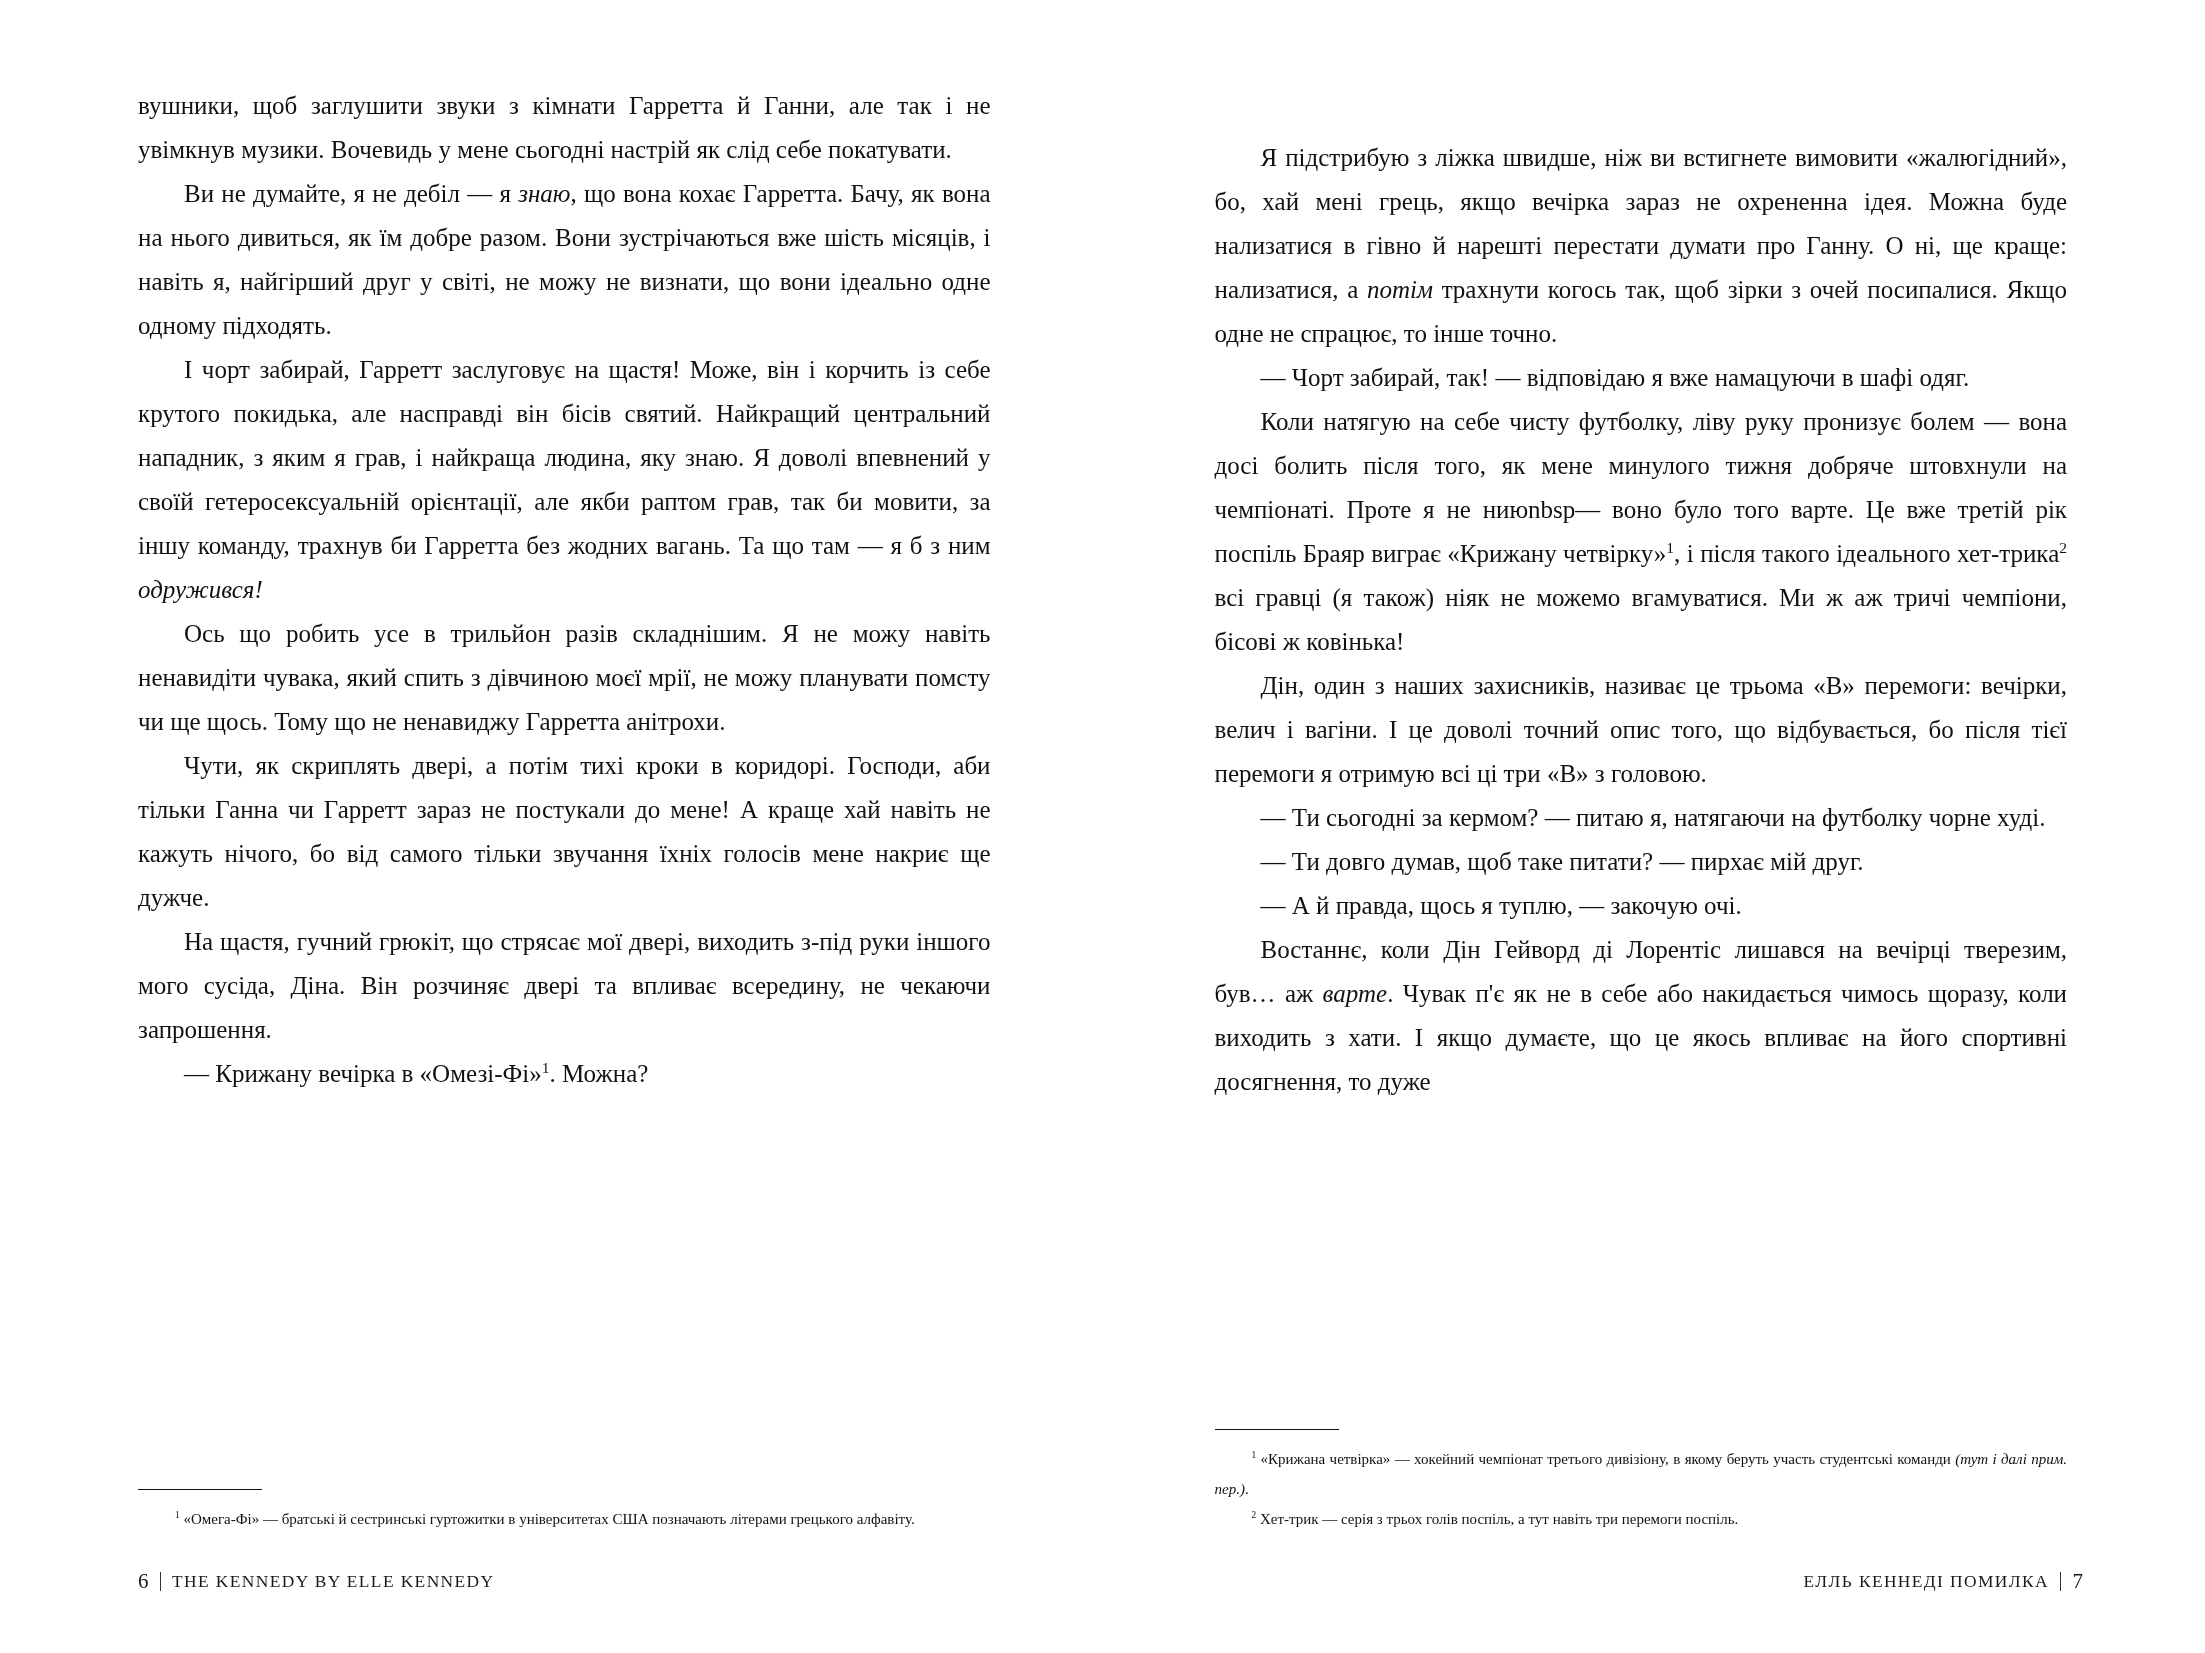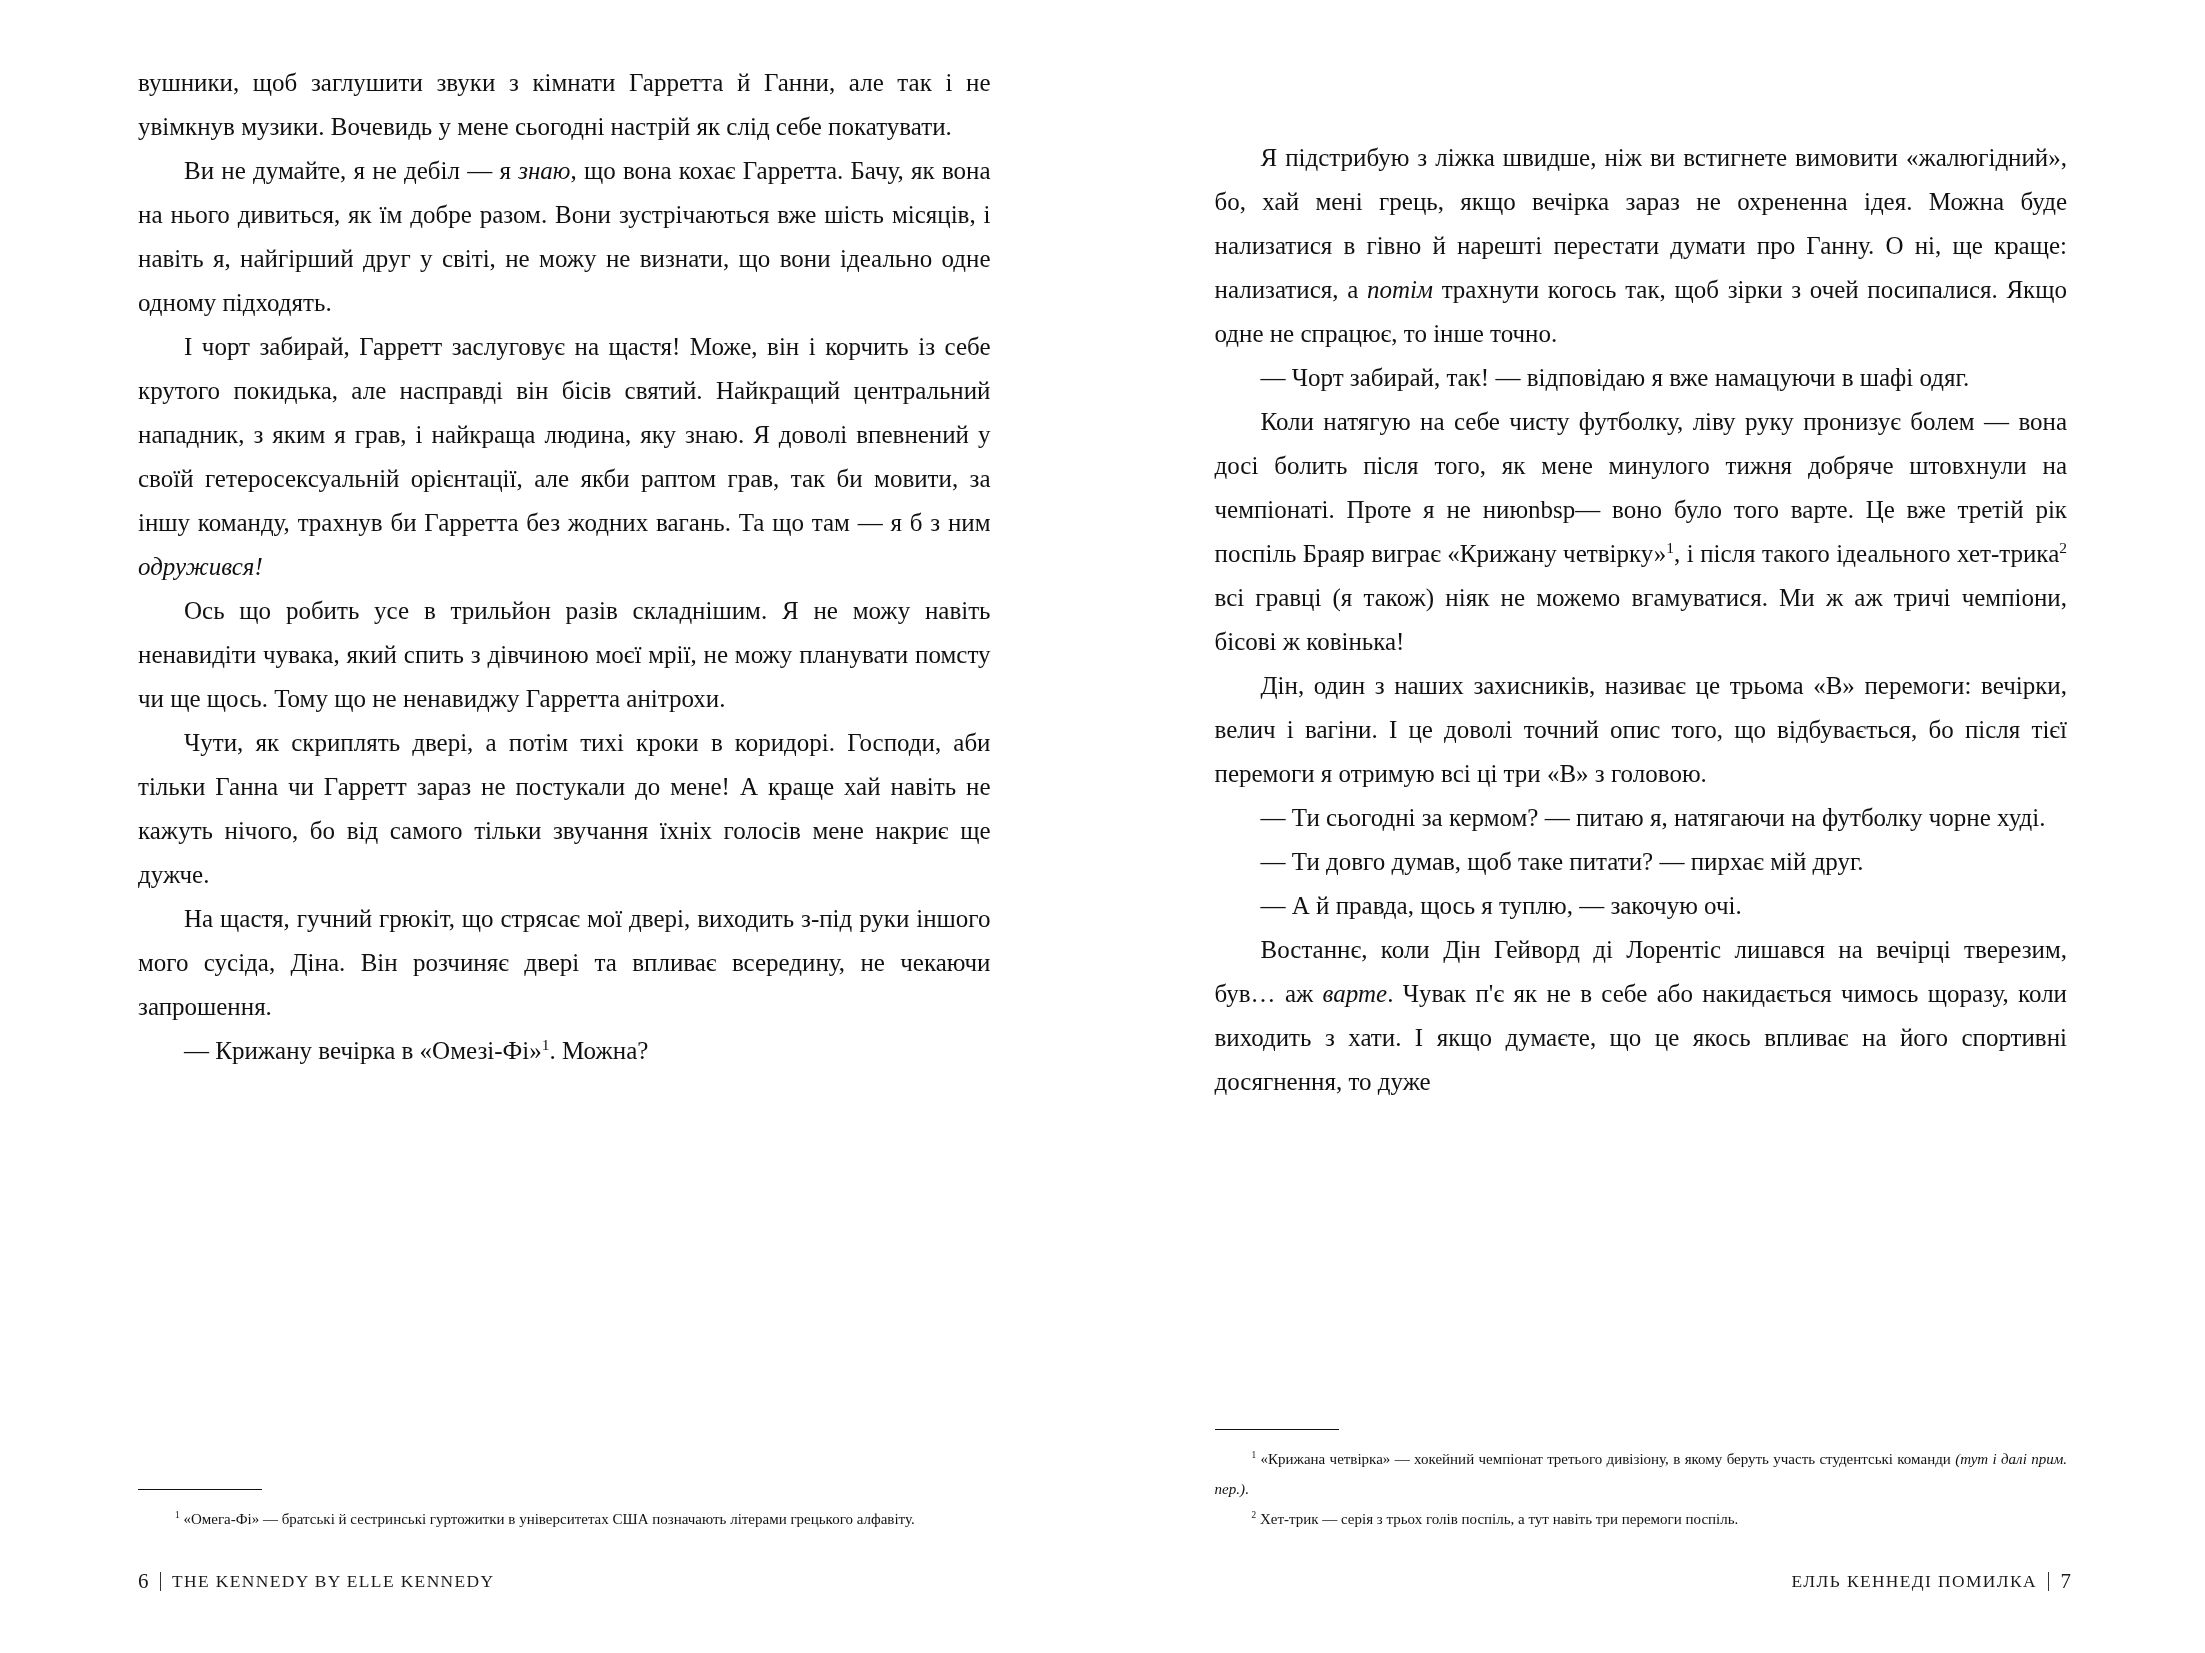--- a/index.html
+++ b/index.html
@@ -21,21 +21,21 @@
     display: flex;
     box-sizing: border-box;
   }
   .page {
     position: relative;
     box-sizing: border-box;
     width: 50%;
     height: 100%;
   }
   .page-left {
-    padding: 61px 112px 0 138px;
+    padding: 84px 112px 0 138px;
   }
   .page-right {
     padding: 136px 138px 0 112px;
   }
   .body-text {
     font-size: 25px;
     line-height: 44px;
     text-align: justify;
     text-justify: inter-word;
     hyphens: manual;
@@ -87,21 +87,21 @@
     font-variant: small-caps;
     display: flex;
     align-items: center;
     gap: 11.2px;
     white-space: nowrap;
   }
   .running.left {
     left: 138px;
   }
   .running.right {
-    right: 134px;
+    right: 122px;
   }
   .folio {
     font-size: 21px;
     letter-spacing: 0;
   }
   .sep {
     display: inline-block;
     width: 1.2px;
     height: 18.7px;
     background: #333;

